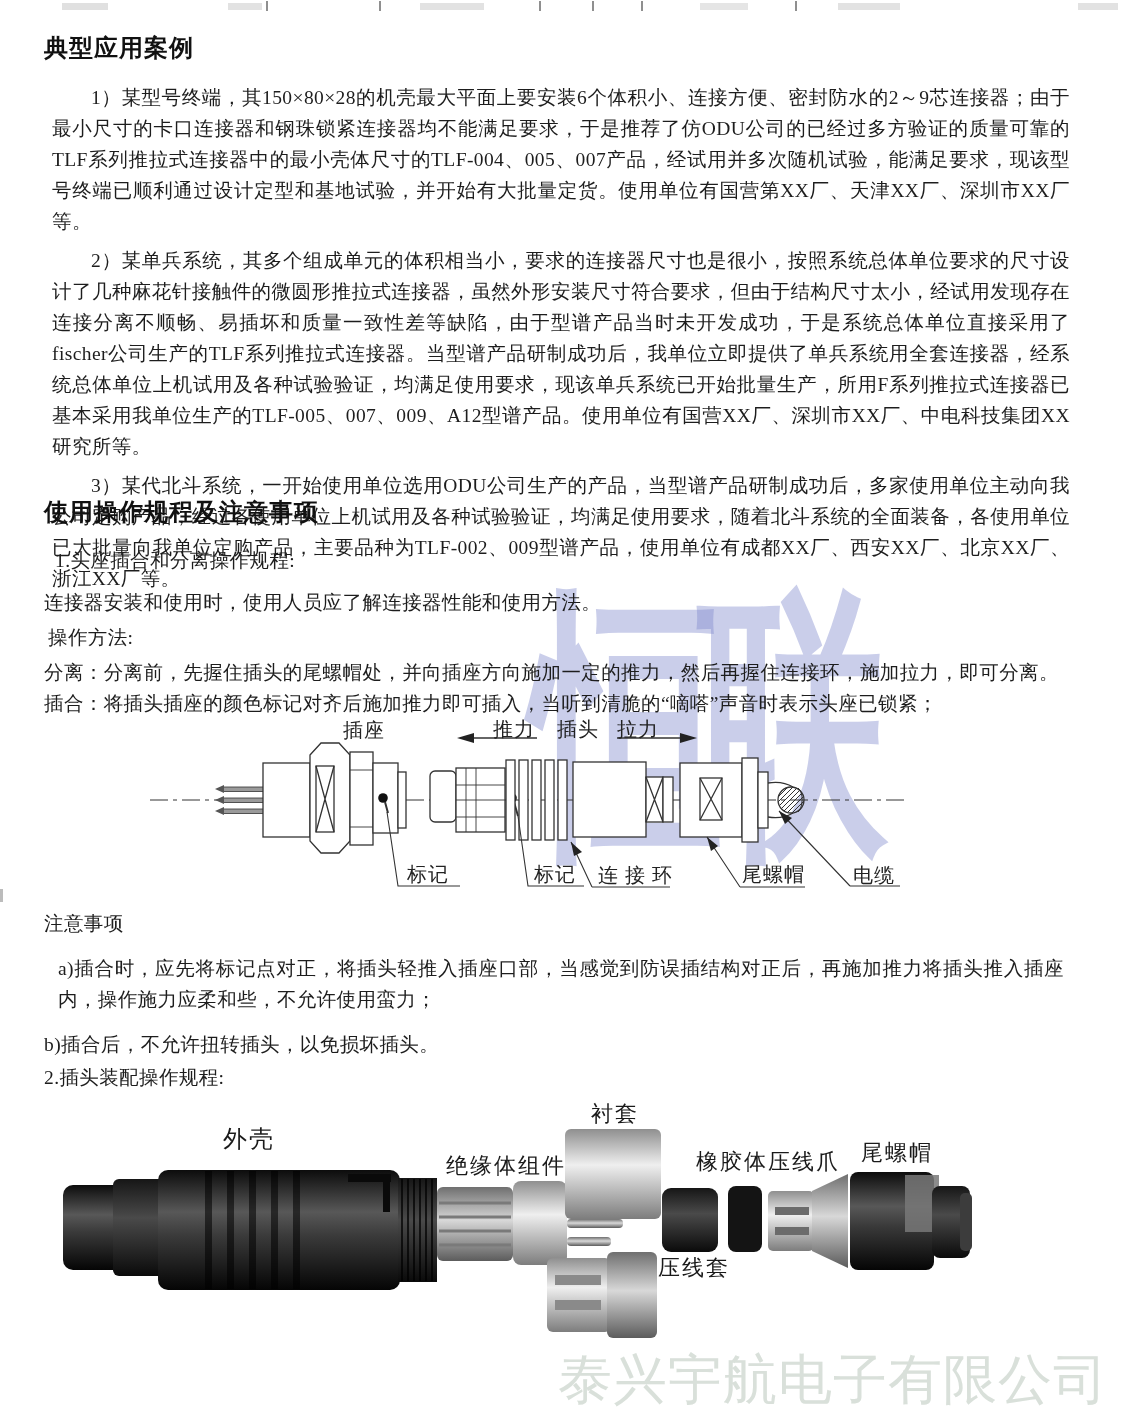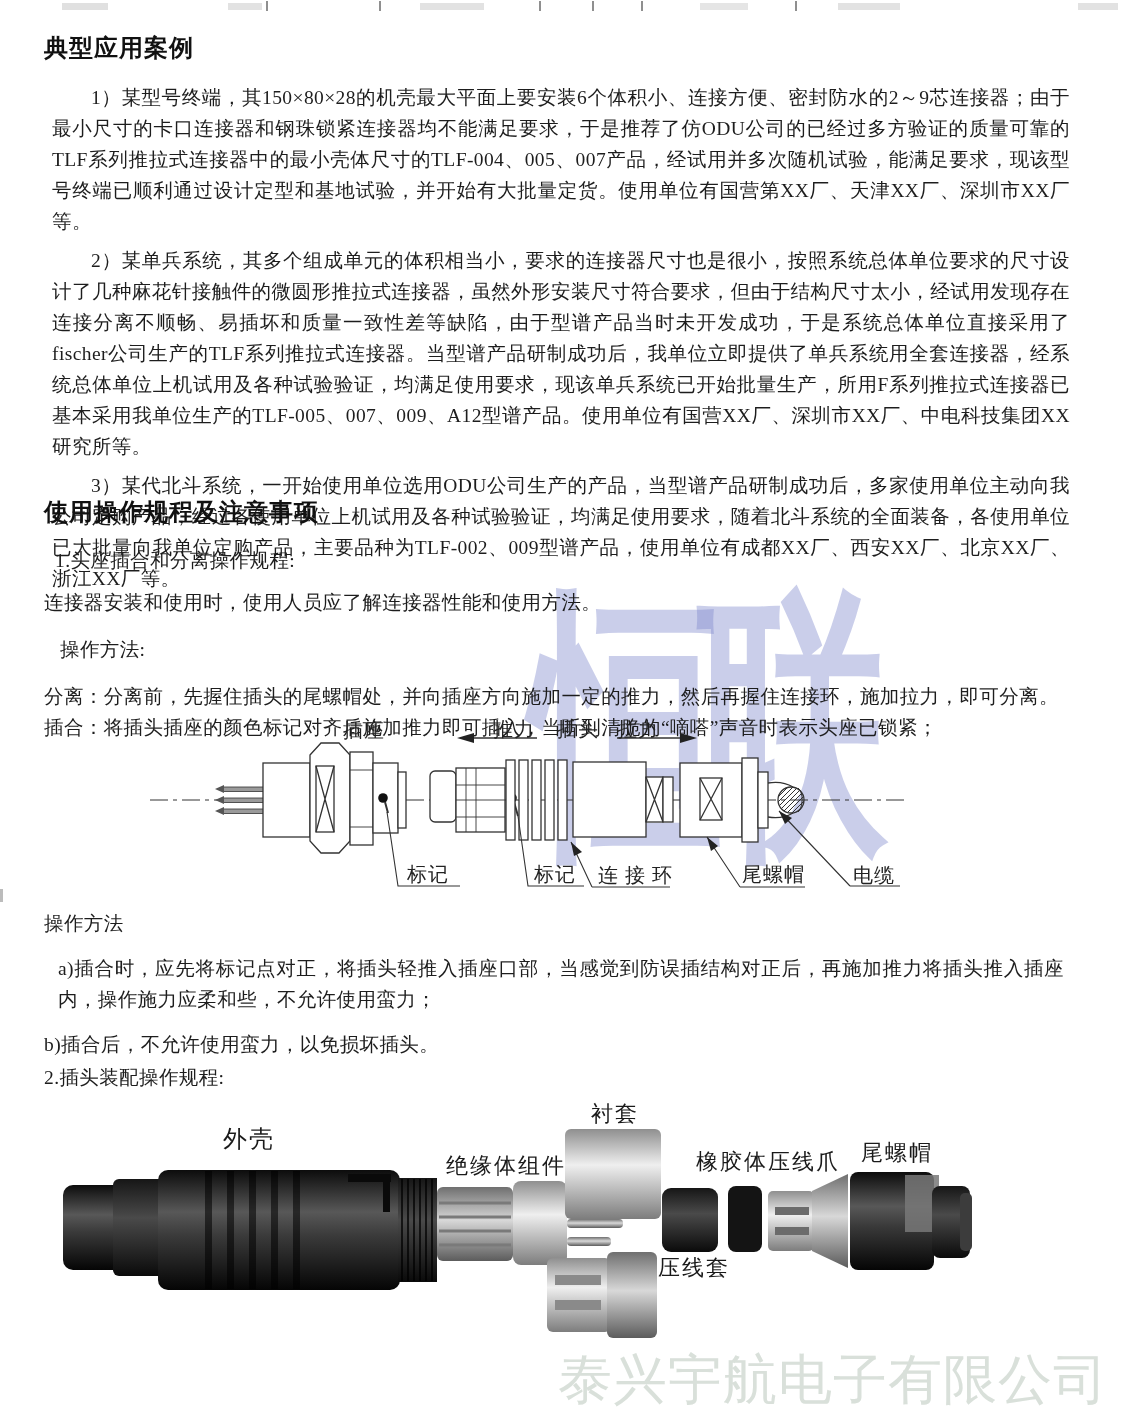--- a/index.html
+++ b/index.html
@@ -76,21 +76,21 @@
       <p class="indent2">1）某型号终端，其150×80×28的机壳最大平面上要安装6个体积小、连接方便、密封防水的2～9芯连接器；由于最小尺寸的卡口连接器和钢珠锁紧连接器均不能满足要求，于是推荐了仿ODU公司的已经过多方验证的质量可靠的TLF系列推拉式连接器中的最小壳体尺寸的TLF-004、005、007产品，经试用并多次随机试验，能满足要求，现该型号终端已顺利通过设计定型和基地试验，并开始有大批量定货。使用单位有国营第XX厂、天津XX厂、深圳市XX厂等。</p>
       <p class="indent2">2）某单兵系统，其多个组成单元的体积相当小，要求的连接器尺寸也是很小，按照系统总体单位要求的尺寸设计了几种麻花针接触件的微圆形推拉式连接器，虽然外形安装尺寸符合要求，但由于结构尺寸太小，经试用发现存在连接分离不顺畅、易插坏和质量一致性差等缺陷，由于型谱产品当时未开发成功，于是系统总体单位直接采用了fischer公司生产的TLF系列推拉式连接器。当型谱产品研制成功后，我单位立即提供了单兵系统用全套连接器，经系统总体单位上机试用及各种试验验证，均满足使用要求，现该单兵系统已开始批量生产，所用F系列推拉式连接器已基本采用我单位生产的TLF-005、007、009、A12型谱产品。使用单位有国营XX厂、深圳市XX厂、中电科技集团XX研究所等。</p>
       <p class="indent2">3）某代北斗系统，一开始使用单位选用ODU公司生产的产品，当型谱产品研制成功后，多家使用单位主动向我公司定购产品，经过各使用单位上机试用及各种试验验证，均满足使用要求，随着北斗系统的全面装备，各使用单位已大批量向我单位定购产品，主要品种为TLF-002、009型谱产品，使用单位有成都XX厂、西安XX厂、北京XX厂、浙江XX厂等。</p>
     </div>
 
     <div class="abs h-sans" style="left:44px;top:496px;">使用操作规程及注意事项</div>
 
     <div class="abs body-text" style="left:44px;top:534px;width:1034px;">
       <p style="margin:11px">1.头座插合和分离操作规程:</p>
       <p style="margin:0">连接器安装和使用时，使用人员应了解连接器性能和使用方法。</p>
-      <p style="margin:16px">操作方法:</p>
+      <p style="margin:4px">操作方法:</p>
       <p style="margin:0">分离：分离前，先握住插头的尾螺帽处，并向插座方向施加一定的推力，然后再握住连接环，施加拉力，即可分离。</p>
       <p style="margin:0">插合：将插头插座的颜色标记对齐后施加推力即可插入，当听到清脆的“嘀嗒”声音时表示头座已锁紧；</p>
     </div>
 
     <svg class="abs" style="left:130px;top:700px;" width="800" height="200" viewBox="0 0 800 200">
       <g stroke="#333" stroke-width="1.3" fill="none">
 
         <path d="M20,100 H775" stroke-dasharray="18 5 4 5" stroke-width="1"></path>
 
         <g>
@@ -173,23 +173,23 @@
       <text x="427" y="36">插头</text>
       <text x="487" y="36">拉力</text>
       <text x="277" y="181">标记</text>
       <text x="404" y="181">标记</text>
       <text x="468" y="182">连 接 环</text>
       <text x="612" y="181">尾螺帽</text>
       <text x="723" y="182">电缆</text>
     </svg>
 
     <div class="abs body-text" style="left:44px;top:908px;width:1034px;">
-      <p style="margin:0">操作方法</p>
+      <p style="margin:0">注意事项</p>
       <p style="margin:14px">a)插合时，应先将标记点对正，将插头轻推入插座口部，当感觉到防误插结构对正后，再施加推力将插头推入插座内，操作施力应柔和些，不允许使用蛮力；</p>
-      <p style="margin:0">b)插合后，不允许使用蛮力，以免损坏插头。</p>
+      <p style="margin:0">b)插合后，不允许扭转插头，以免损坏插头。</p>
     </div>
 
     <div class="abs body-text" style="left:44px;top:1062px;width:1034px;">2.插头装配操作规程:</div>
 
     <div class="abs" style="left:55px;top:1095px;width:930px;height:255px;">
       <svg width="930" height="255" viewBox="0 0 930 255">
         <defs>
           <linearGradient id="gDark" x1="0" y1="0" x2="0" y2="1">
             <stop offset="0" stop-color="#0c0c0c"></stop>
             <stop offset="0.35" stop-color="#585858"></stop>

